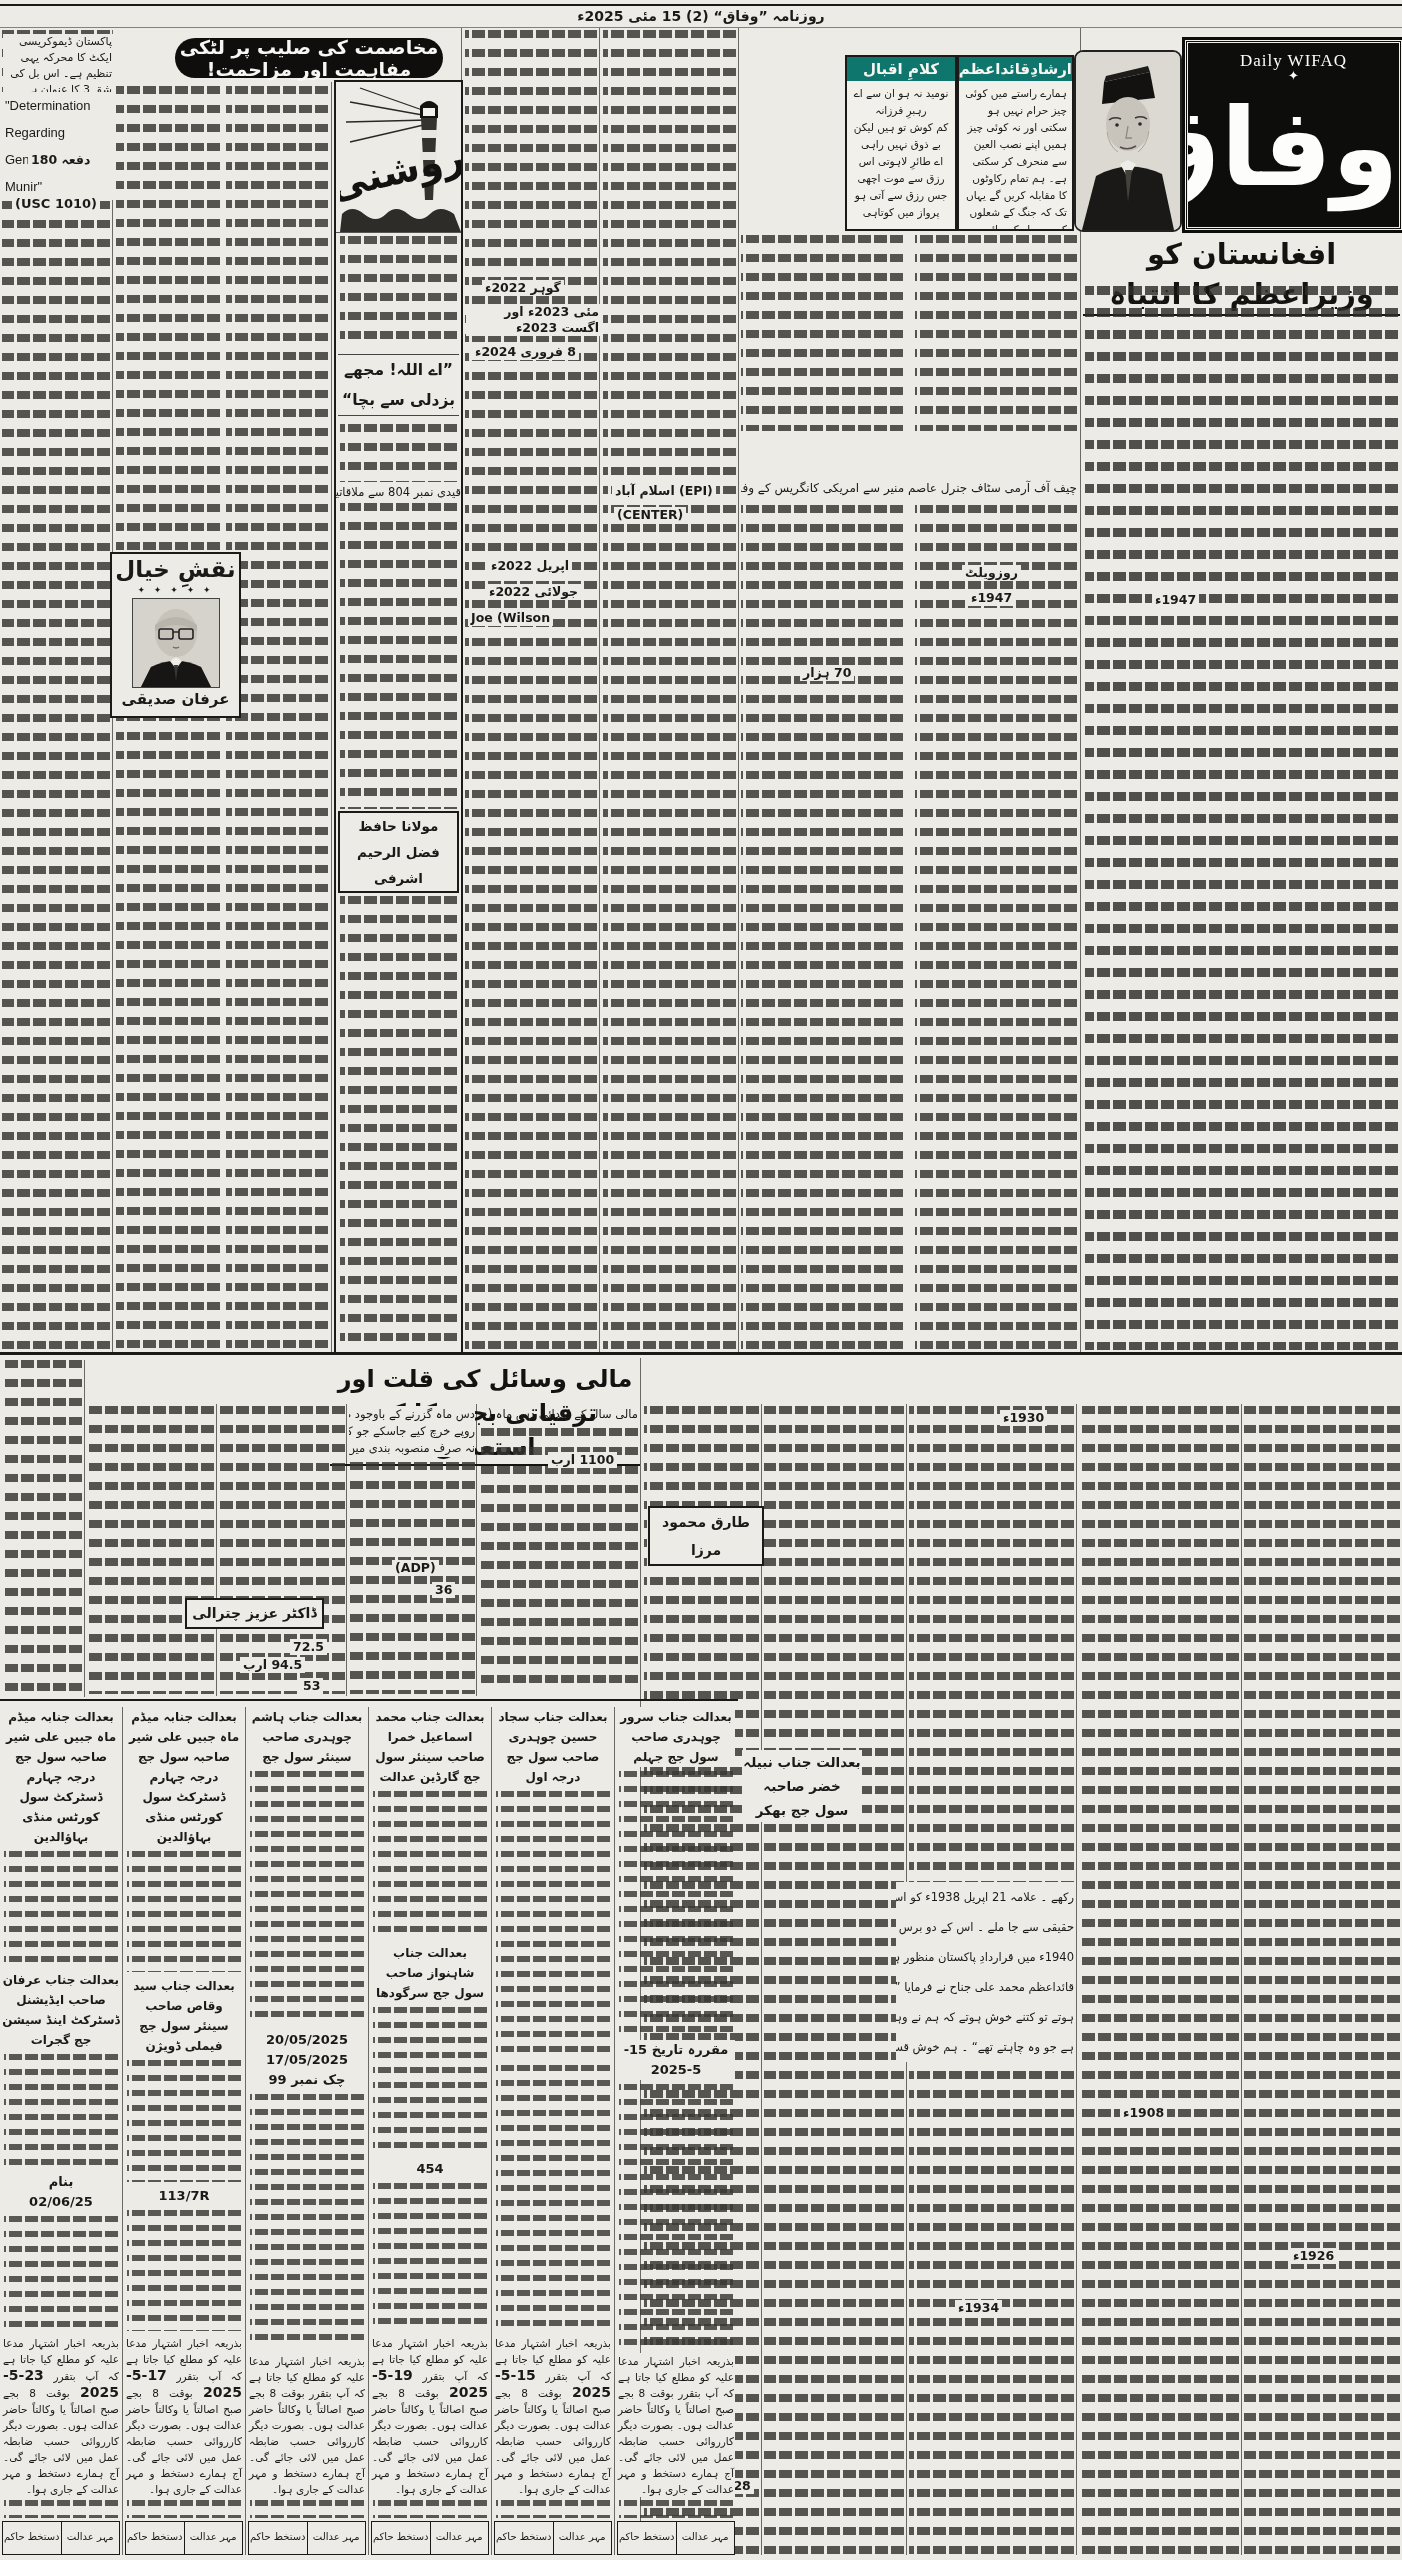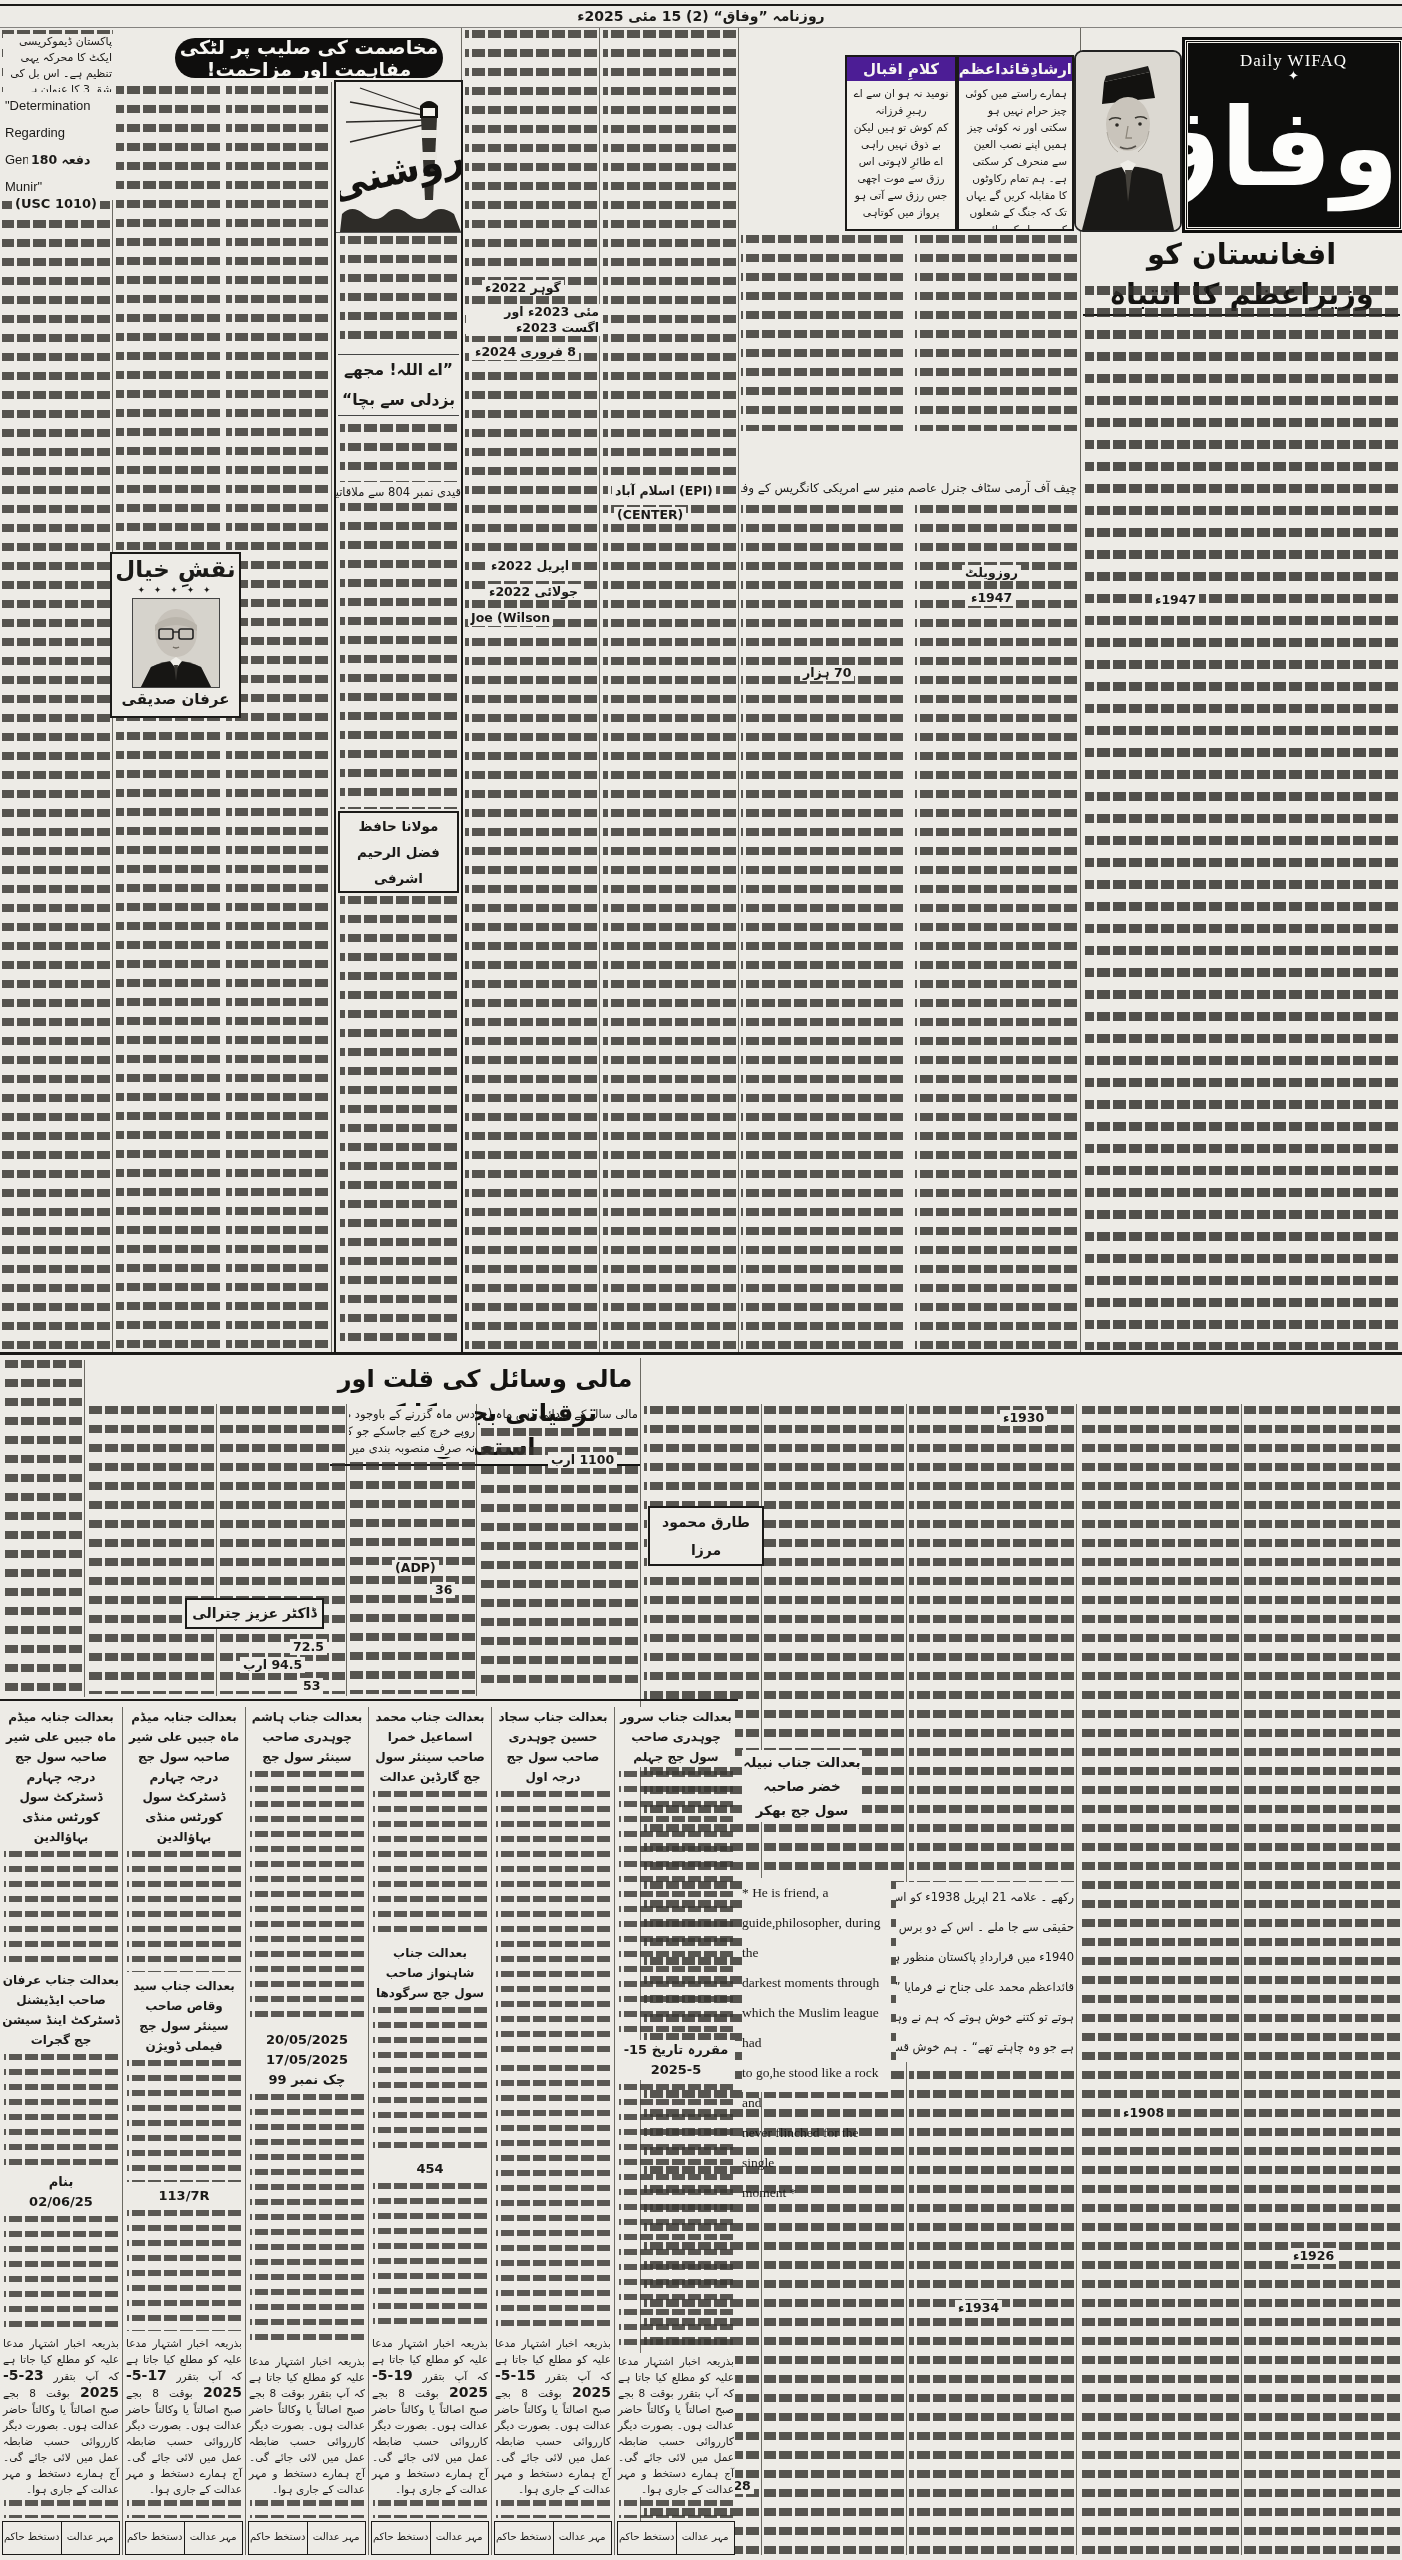--- a/index.html
+++ b/index.html
@@ -20,21 +20,21 @@
   .ltr{direction:ltr;text-align:left;}
   .headline{font-weight:bold;text-align:center;color:#141311;}
   .u{border-bottom:2px solid #141311;}
   .boxed{border:2px solid #1b1a18;background:#edebe6;}
   
   .masthead{background:#0d0d0c;border:3px double #f2f0ea;box-shadow:0 0 0 3px #0d0d0c;
             color:#fdfdfb;text-align:center;overflow:hidden;}
   .masthead .en{font-family:"Liberation Serif",serif;font-size:17px;letter-spacing:1px;margin-top:8px;}
   .masthead .ur{font-size:108px;font-weight:bold;line-height:130px;margin-top:2px;}
   .hdrbox{border:2px solid #1b1a18;overflow:hidden;background:#f2f0ea;}
-  .hdrbox .bar{background:#4c1d95;color:#f7f6f2;font-weight:bold;text-align:center;
+  .hdrbox .bar{background:#0f766e;color:#f7f6f2;font-weight:bold;text-align:center;
                font-size:15px;line-height:24px;}
   .hdrbox .txt{font-size:10.5px;line-height:17px;padding:4px 5px;text-align:center;}
   .photo-frame{border:2px solid #222;border-radius:9px;overflow:hidden;background:#dcd9d3;}
   
   .quote{font-weight:bold;font-size:15.5px;text-align:center;line-height:30px;
          border-top:1px solid #444;border-bottom:1px solid #444;background:#edebe6;}
   .author-box{border:2px solid #1b1a18;font-weight:bold;text-align:center;background:#edebe6;}
   .small-line{font-size:11.5px;line-height:17px;white-space:nowrap;overflow:hidden;background:#edebe6;}
   .eng-quote{direction:ltr;text-align:left;font-family:"Liberation Serif",serif;
              font-size:13.5px;line-height:30px;background:#edebe6;}
@@ -228,29 +228,20 @@
   <div class="abs fill" style="left:644px;top:1406px;width:115px;height:1149px"></div>
   <div class="abs fill" style="left:764px;top:1406px;width:140px;height:1149px"></div>
   <div class="abs fill" style="left:909px;top:1406px;width:165px;height:1149px"></div>
   <div class="abs fill" style="left:1079px;top:1406px;width:160px;height:1149px"></div>
   <div class="abs fill" style="left:1244px;top:1406px;width:156px;height:1149px"></div>
   <div class="abs author-box" style="left:648px;top:1506px;width:112px;font-size:14px;line-height:28px">طارق محمود مرزا</div>
   <div class="abs" style="left:742px;top:1750px;width:120px;background:#edebe6;font-weight:bold;text-align:center;font-size:13.5px;line-height:24px">
     <div>بعدالت جناب نبیلہ خضر صاحبہ</div>
     <div>سول جج بھکر</div>
   </div>
-  <div class="abs eng-quote" style="left:742px;top:1878px;width:146px;height:214px">
-    <div>* He is friend, a</div>
-    <div>guide,philosopher, during the</div>
-    <div>darkest moments through</div>
-    <div>which the  Muslim  league had</div>
-    <div>to go,he stood like a rock and</div>
-    <div>never  flinched  for  the  single</div>
-    <div>moment *</div>
-  </div>
   <div class="abs" style="left:896px;top:1882px;width:178px;background:#edebe6">
     <div class="small-line" style="line-height:30px">رکھے ۔ علامہ 21 اپریل 1938ء کو اس</div>
     <div class="small-line" style="line-height:30px">حقیقی سے جا ملے ۔ اس کے دو برس بعد</div>
     <div class="small-line" style="line-height:30px">1940ء میں قراردادِ پاکستان منظور ہوئی</div>
     <div class="small-line" style="line-height:30px">قائداعظم محمد علی جناح نے فرمایا ”آج اقبال</div>
     <div class="small-line" style="line-height:30px">ہوتے تو کتنے خوش ہوتے کہ ہم نے وہی</div>
     <div class="small-line" style="line-height:30px">ہے جو وہ چاہتے تھے“ ۔ ہم خوش قسمت</div>
   </div>
   <div class="chip" style="left:1000px;top:1410px">1930ء</div>
   <div class="chip" style="left:955px;top:2300px">1934ء</div>

